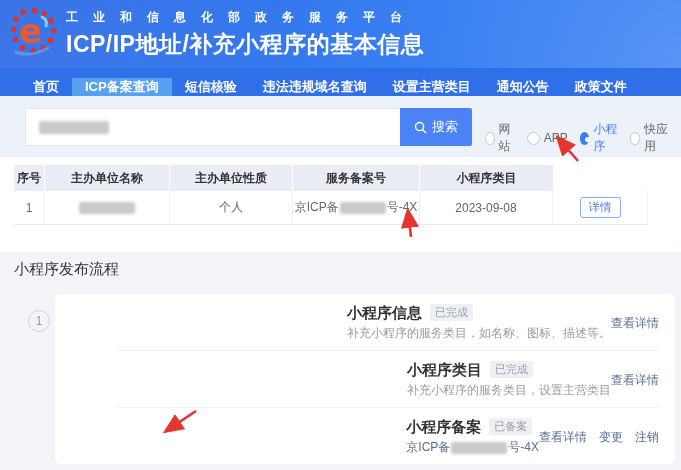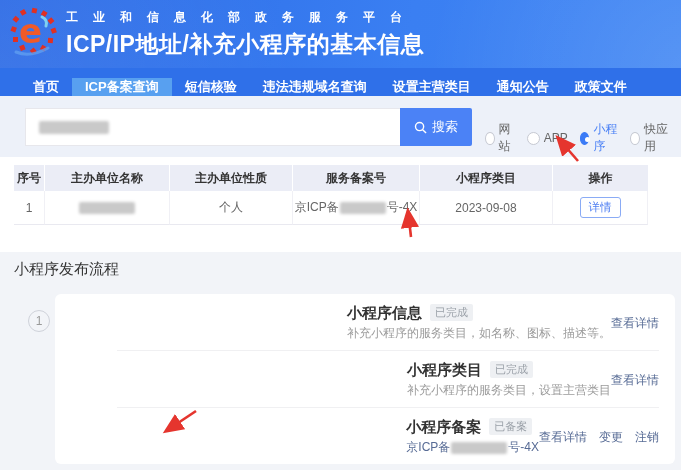--- a/index.html
+++ b/index.html
@@ -150,21 +150,20 @@
   </div>
 
   <div class="table-band">
     <div class="tbl">
       <div class="trow">
         <div class="th c0">序号</div>
         <div class="th c1">主办单位名称</div>
         <div class="th c2">主办单位性质</div>
         <div class="th c3">服务备案号</div>
         <div class="th c4">小程序类目</div>
-        <div class="th c5">操作</div>
       </div>
       <div class="trow">
         <div class="td c0">1</div>
         <div class="td c1">
           <span class="redact r-org"></span>
         </div>
         <div class="td c2">个人</div>
         <div class="td c3">
           <span>京ICP备</span>
             <span class="redact r-lic"></span>

